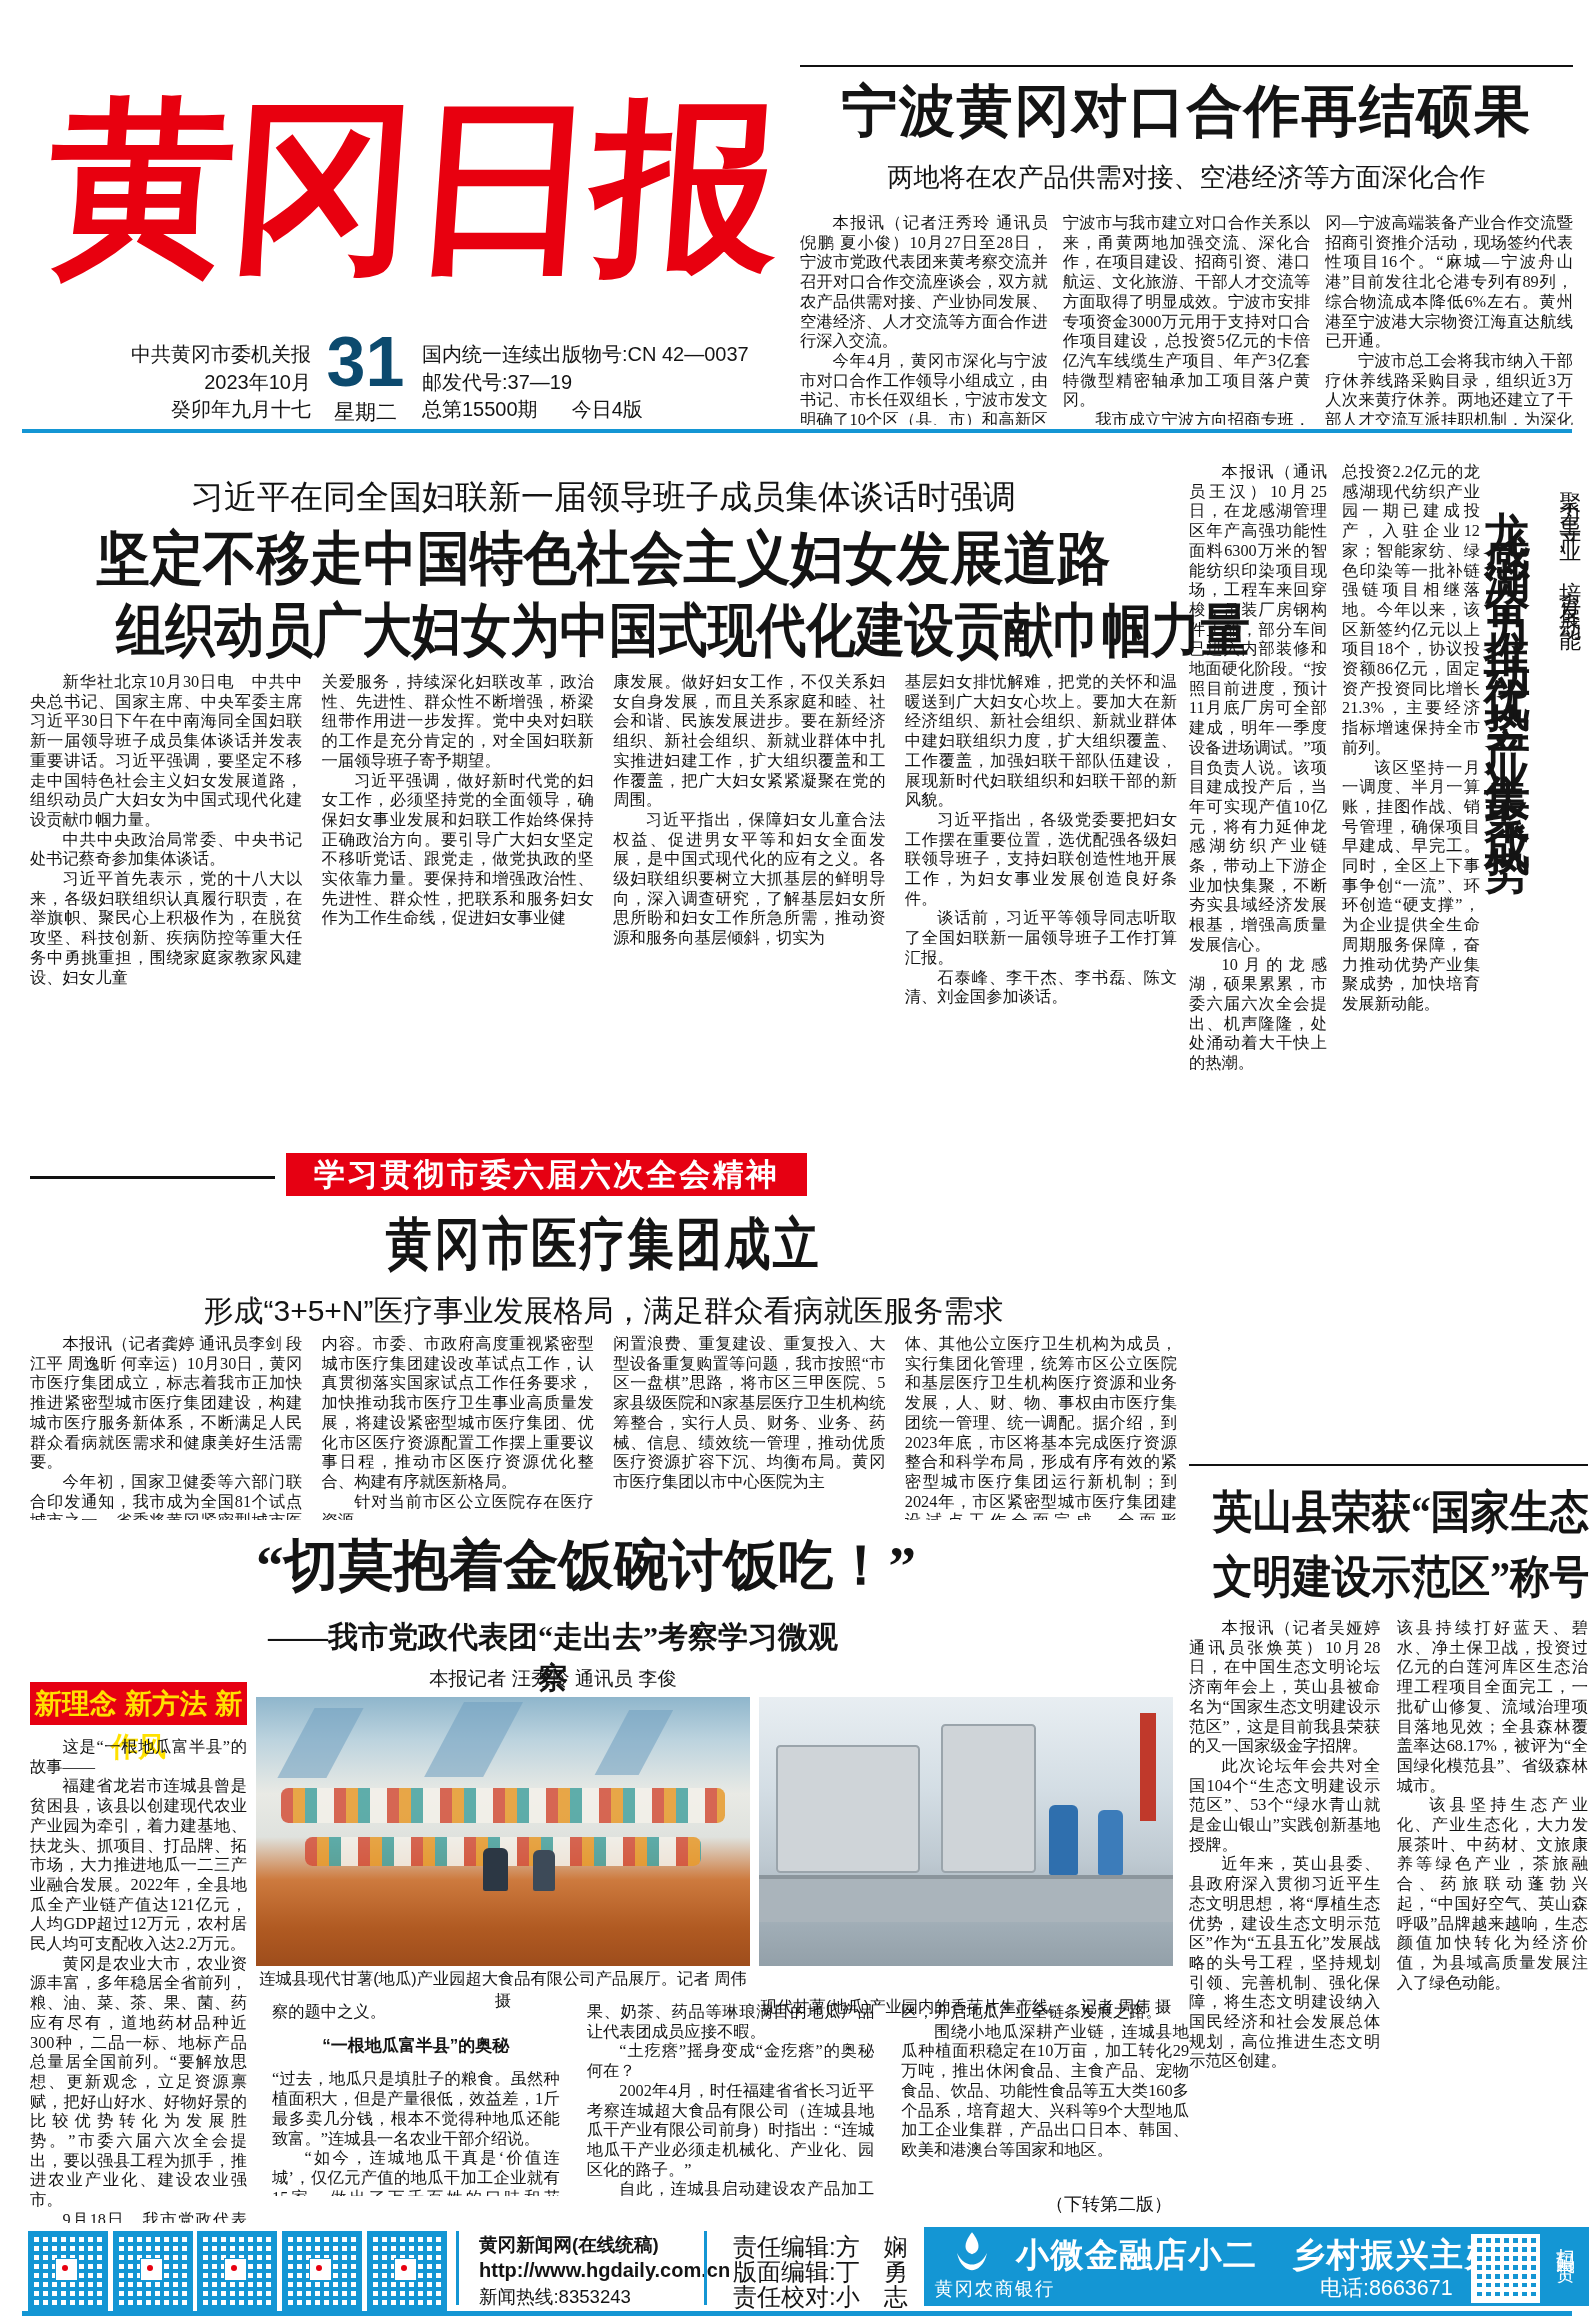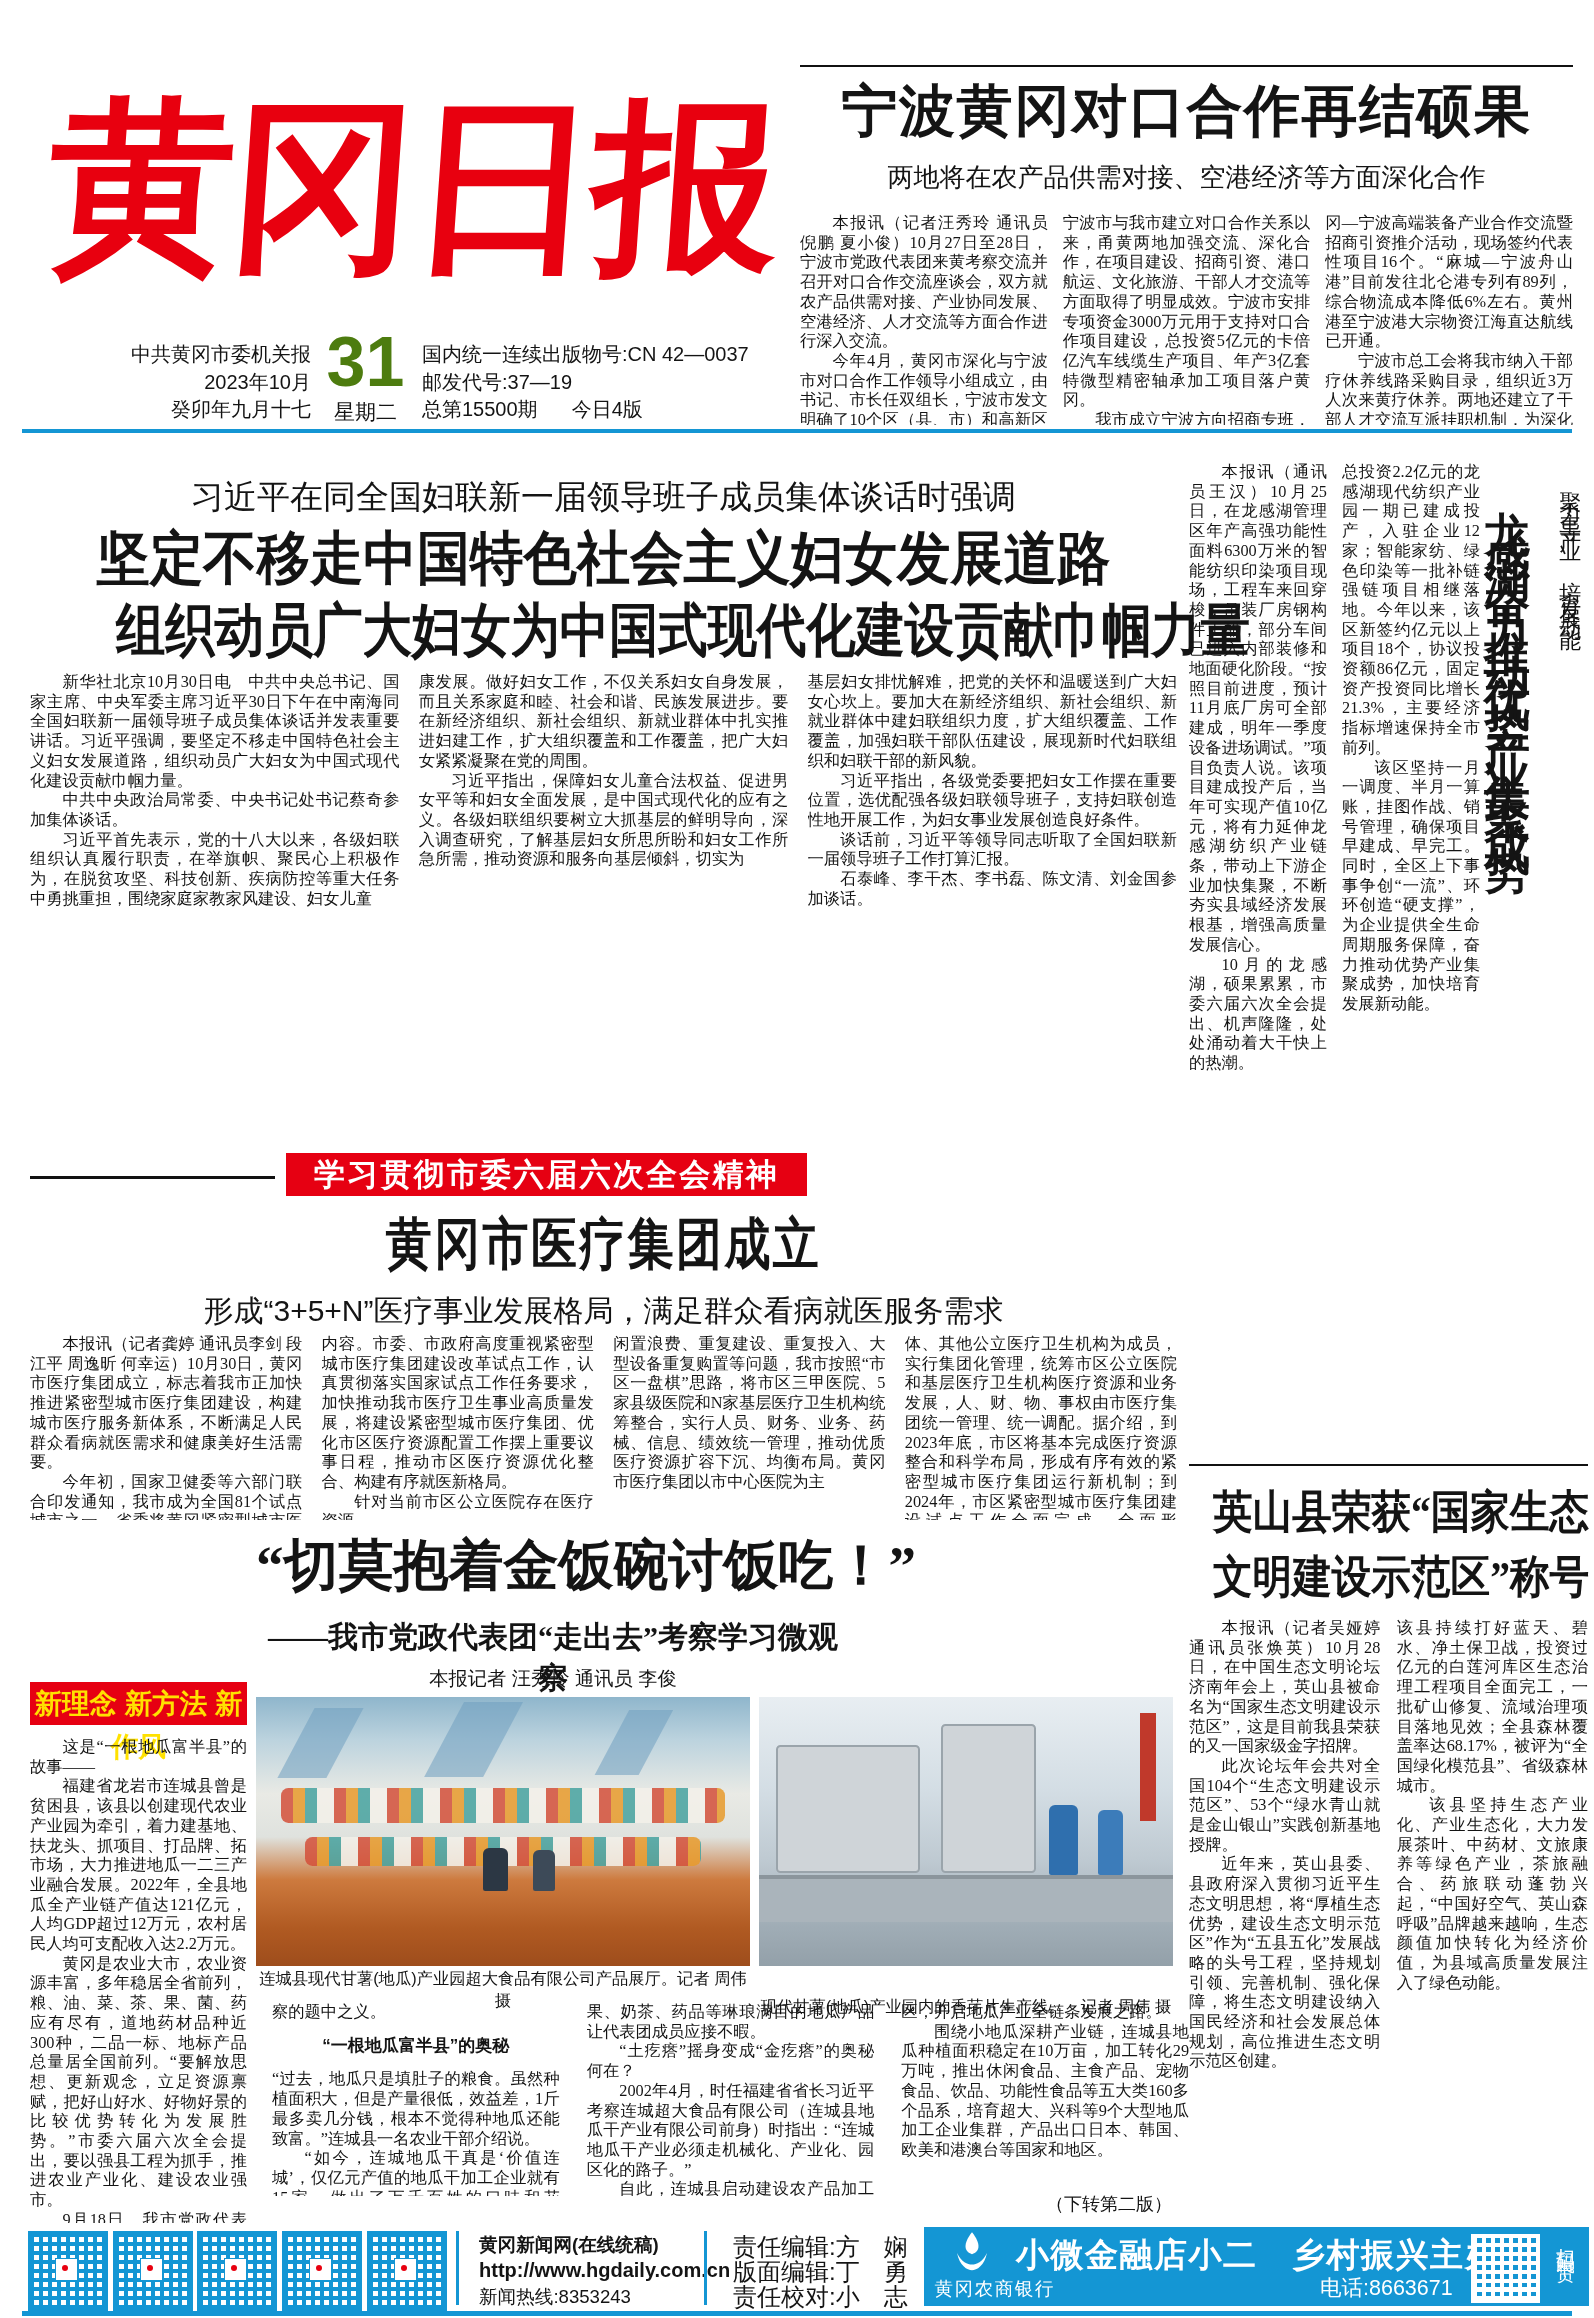--- a/index.html
+++ b/index.html
@@ -5,21 +5,21 @@
   html,body{margin:0;padding:0;background:#e9e9e9;}
   #page{position:relative;width:1595px;height:2319px;background:#ffffff;overflow:hidden;
         font-family:"Liberation Serif","DejaVu Serif",serif;color:#141414;}
   .abs{position:absolute;}
   
   .masthead{left:41px;top:45px;width:742px;height:282px;line-height:282px;text-align:center;
     font-size:186px;font-weight:900;color:#e8000f;letter-spacing:-4.5px;transform:skewX(-4deg);
     font-family:"DejaVu Serif",serif;}
   .organ{left:96px;top:341px;width:215px;text-align:right;font-size:20px;line-height:27.5px;font-family:"Liberation Sans",sans-serif;}
   .daybox{left:321px;top:330px;width:89px;text-align:center;}
-  .day-num{font-size:70px;line-height:65px;font-weight:900;color:#4d7c0f;font-family:"Liberation Sans",sans-serif;}
+  .day-num{font-size:70px;line-height:65px;font-weight:900;color:#0c4a6e;font-family:"Liberation Sans",sans-serif;}
   .weekday{font-size:21px;margin-top:3px;font-family:"Liberation Sans",sans-serif;}
   .pubinfo{left:422px;top:341px;width:349px;font-size:20px;line-height:27.5px;font-family:"Liberation Sans",sans-serif;}
   .pubrow{display:flex;gap:34px;}
   
   .rule-black{background:#111;}
   .rule-blue{background:#1496d4;}
   
   .cols{display:flex;}
   .bcol{flex:1;overflow:hidden;font-size:16.3px;line-height:19.7px;text-align:justify;}
   .bcol p{margin:0;text-indent:2em;}
@@ -152,20 +152,24 @@
   <div class="abs xi-kicker">习近平在同全国妇联新一届领导班子成员集体谈话时强调</div>
   <div class="abs xi-t xi-t1">坚定不移走中国特色社会主义妇女发展道路</div>
   <div class="abs xi-t xi-t2">组织动员广大妇女为中国式现代化建设贡献巾帼力量</div>
   <div class="abs cols xi-cols">
     <div class="bcol">
         <p>新华社北京10月30日电　中共中央总书记、国家主席、中央军委主席习近平30日下午在中南海同全国妇联新一届领导班子成员集体谈话并发表重要讲话。习近平强调，要坚定不移走中国特色社会主义妇女发展道路，组织动员广大妇女为中国式现代化建设贡献巾帼力量。</p>
         <p>中共中央政治局常委、中央书记处书记蔡奇参加集体谈话。</p>
         <p>习近平首先表示，党的十八大以来，各级妇联组织认真履行职责，在举旗帜、聚民心上积极作为，在脱贫攻坚、科技创新、疾病防控等重大任务中勇挑重担，围绕家庭家教家风建设、妇女儿童</p>
       </div>
     <div class="bcol noindent-first">
+        <p>关爱服务，持续深化妇联改革，政治性、先进性、群众性不断增强，桥梁纽带作用进一步发挥。党中央对妇联的工作是充分肯定的，对全国妇联新一届领导班子寄予期望。</p>
+        <p>习近平强调，做好新时代党的妇女工作，必须坚持党的全面领导，确保妇女事业发展和妇联工作始终保持正确政治方向。要引导广大妇女坚定不移听党话、跟党走，做党执政的坚实依靠力量。要保持和增强政治性、先进性、群众性，把联系和服务妇女作为工作生命线，促进妇女事业健</p>
+      </div>
+    <div class="bcol noindent-first">
         <p>康发展。做好妇女工作，不仅关系妇女自身发展，而且关系家庭和睦、社会和谐、民族发展进步。要在新经济组织、新社会组织、新就业群体中扎实推进妇建工作，扩大组织覆盖和工作覆盖，把广大妇女紧紧凝聚在党的周围。</p>
         <p>习近平指出，保障妇女儿童合法权益、促进男女平等和妇女全面发展，是中国式现代化的应有之义。各级妇联组织要树立大抓基层的鲜明导向，深入调查研究，了解基层妇女所思所盼和妇女工作所急所需，推动资源和服务向基层倾斜，切实为</p>
       </div>
     <div class="bcol noindent-first">
         <p>基层妇女排忧解难，把党的关怀和温暖送到广大妇女心坎上。要加大在新经济组织、新社会组织、新就业群体中建妇联组织力度，扩大组织覆盖、工作覆盖，加强妇联干部队伍建设，展现新时代妇联组织和妇联干部的新风貌。</p>
         <p>习近平指出，各级党委要把妇女工作摆在重要位置，选优配强各级妇联领导班子，支持妇联创造性地开展工作，为妇女事业发展创造良好条件。</p>
         <p>谈话前，习近平等领导同志听取了全国妇联新一届领导班子工作打算汇报。</p>
         <p>石泰峰、李干杰、李书磊、陈文清、刘金国参加谈话。</p>
       </div>
   </div>

